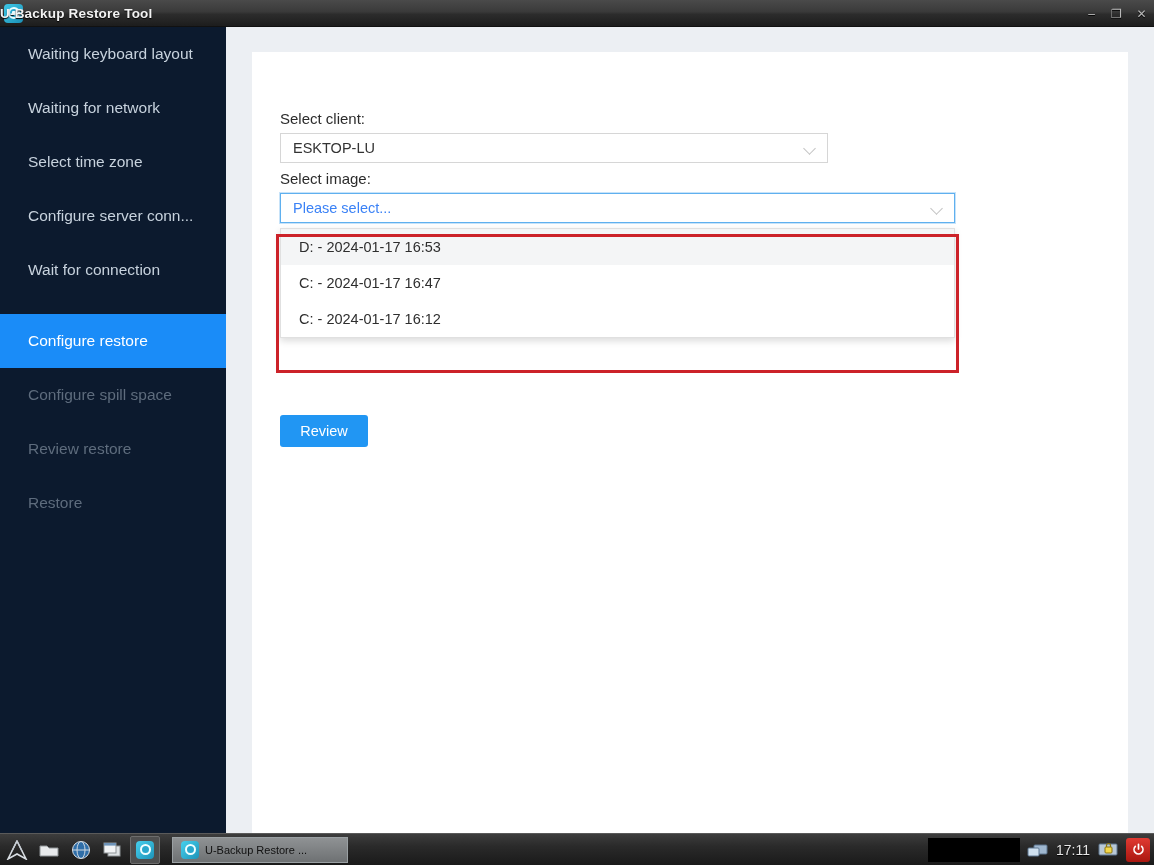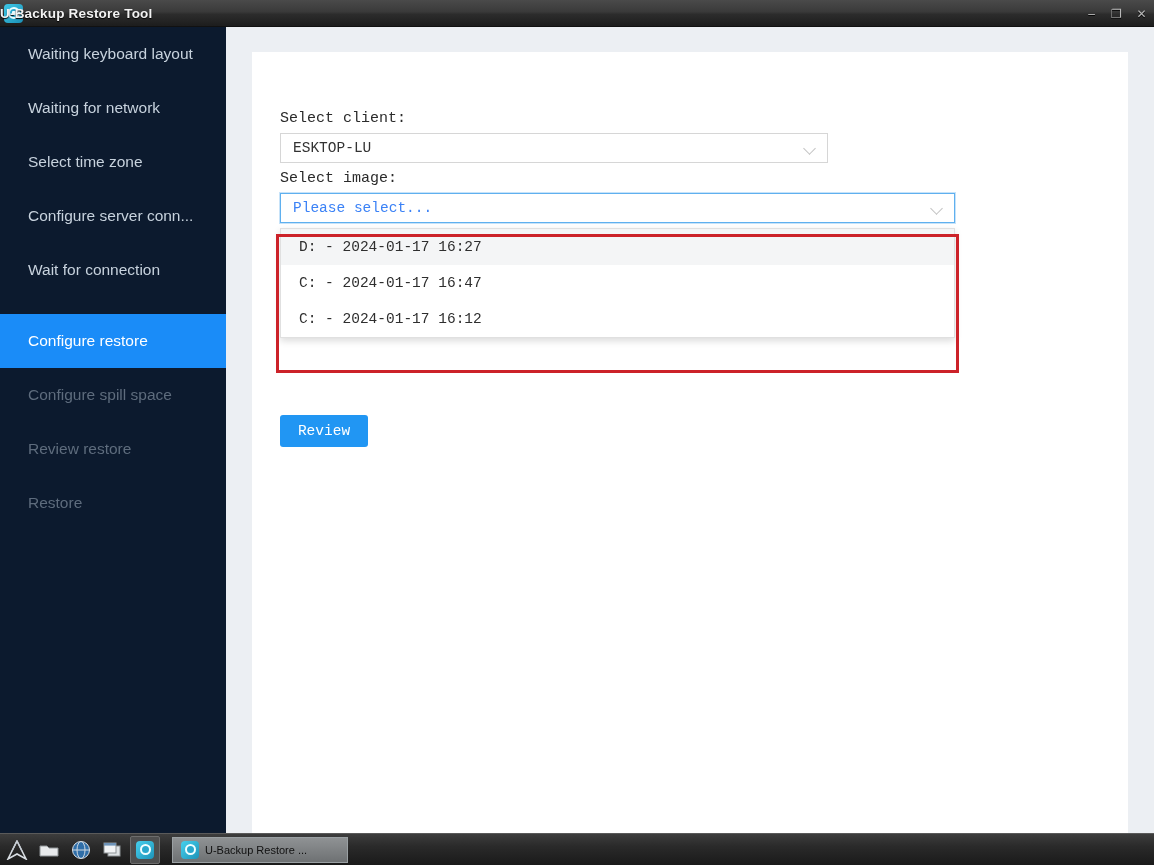--- a/index.html
+++ b/index.html
@@ -54,21 +54,20 @@
     padding-left: 28px; color: #c7d2dd; font-size: 15.5px;
     white-space: nowrap; overflow: hidden;
   }
   .side-item.active { background: #1a8cf8; color: #ffffff; margin-top: 17px; }
   .side-item.disabled { color: #5e6c7d; }
 
   
   #content {
     position: absolute; left: 226px; top: 27px; width: 928px; height: 806px;
     background: #eceff3;
-    font-family: Liberation Mono, monospace;
   }
   #card {
     position: absolute; left: 26px; top: 25px; width: 876px; height: 782px;
     background: #ffffff;
   }
   .field-label {
     position: absolute; color: #2b2b2b; font-size: 15px;
   }
   .select-box {
     position: absolute; height: 30px; background: #fff;
@@ -209,21 +208,21 @@
       </div>
 
       <div class="field-label" style="left:28px; top:118px;">Select image:</div>
 
       <div class="select-box focused" style="left:28px; top:141px; width:675px;">
         <span class="ph">Please select...</span>
         <span class="chev"></span>
       </div>
 
       <div id="dropdown" style="left:28px; top:176px; width:675px;">
-        <div class="dd-item hovered">D: - 2024-01-17 16:27</div>
+        <div class="dd-item hovered">D: - 2024-01-17 16:53</div>
         <div class="dd-item">C: - 2024-01-17 16:47</div>
         <div class="dd-item">C: - 2024-01-17 16:12</div>
       </div>
 
       <div id="redbox" style="left:24px; top:182px; width:683px; height:139px;"></div>
 
       <button id="review-btn" style="left:28px; top:363px; width:88px; height:32px;">Review</button>
 
     </div>
   </div>
@@ -264,15 +263,38 @@
 
     <div id="tasklist">
       <div id="task-window">
         <span class="tb-app-icon">
             <span class="ring2"></span>
           </span>
         <span>U-Backup Restore ...</span>
       </div>
     </div>
 
+    <div id="tray">
+      <div id="tray-blank"></div>
+      <div class="tray-icon">
+        <svg width="22" height="18" viewBox="0 0 22 18" aria-hidden="true">
+          <rect x="7" y="4" width="13" height="9" rx="1" fill="#9fb7cf" stroke="#5e7790" stroke-width="1"></rect>
+          <rect x="1" y="7" width="11" height="8" rx="1" fill="#cfe0ef" stroke="#5e7790" stroke-width="1"></rect>
+        </svg>
+      </div>
+      <div id="clock">17:11</div>
+      <div class="tray-icon">
+        <svg width="22" height="18" viewBox="0 0 22 18" aria-hidden="true">
+          <rect x="2" y="3" width="18" height="11" rx="1" fill="#b9c8d6" stroke="#5e7790" stroke-width="1"></rect>
+          <rect x="8" y="6" width="7" height="6" rx="1" fill="#f3d64a" stroke="#8a7512" stroke-width="1"></rect>
+          <path d="M9.5 6 v-1.5 a2 2 0 0 1 4 0 V6" fill="none" stroke="#8a7512" stroke-width="1.2"></path>
+        </svg>
+      </div>
+      <div id="power-btn">
+        <svg width="13" height="13" viewBox="0 0 14 14" aria-hidden="true">
+          <path d="M7 1.5 v5" stroke="#fff" stroke-width="1.8" stroke-linecap="round" fill="none"></path>
+          <path d="M3.6 3.6 a4.8 4.8 0 1 0 6.8 0" stroke="#fff" stroke-width="1.8" fill="none" stroke-linecap="round"></path>
+        </svg>
+      </div>
+    </div>
   </div>
 
 </div>
 
 </body></html>

